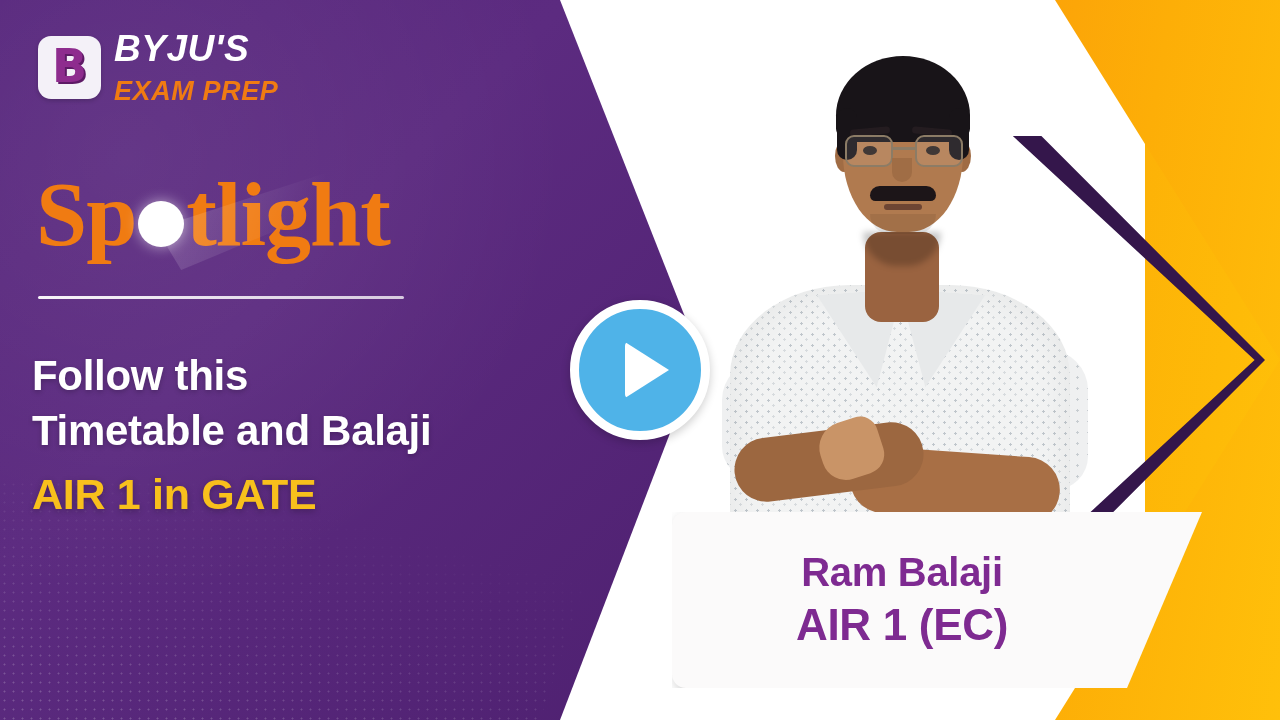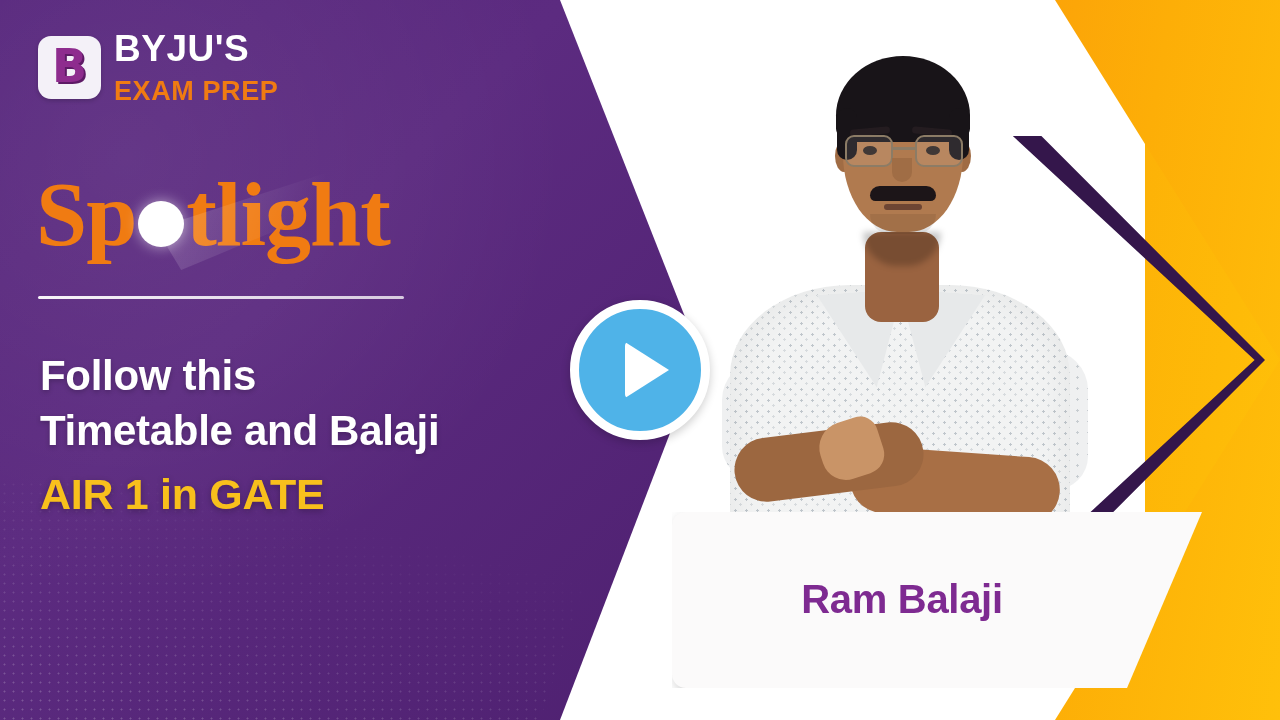--- a/index.html
+++ b/index.html
@@ -80,21 +80,21 @@
     display:flex; align-items:center; justify-content:center;
     box-shadow:0 2px 4px rgba(0,0,0,.18);
   }
   .logo-b{
     font-family:"DejaVu Sans", sans-serif;
     font-weight:bold; font-size:46px; line-height:1;
     color:#8E2C8E;
     text-shadow:2px 2px 0 #5E1A66;
     transform:translateY(-2px);
   }
-  .logo-words{ display:flex; flex-direction:column; line-height:1; }
+  .logo-words{ display:flex; flex-direction:column; line-height:1;font-style:italic; }
   .logo-byjus{
     font-weight:bold; font-size:37px; letter-spacing:.5px;
     color:#ffffff;
   }
   .logo-prep{
     font-weight:bold; font-size:27px; letter-spacing:.6px;
     color:#F07B12; margin-top:11px;
   }
 
   
@@ -124,21 +124,21 @@
   }
   .divider{
     position:absolute; left:38px; top:296px;
     width:366px; height:3px;
     background:linear-gradient(90deg, rgba(255,255,255,.95), rgba(255,255,255,.75));
     border-radius:2px;
   }
 
   
   .headline{
-    position:absolute; left:40px; top:348px;
+    position:absolute; left:32px; top:348px;
     width:600px;
   }
   .headline .l1, .headline .l2{
     color:#ffffff; font-weight:bold; font-size:42px; line-height:1.32;
     letter-spacing:-.3px;
     text-shadow:0 2px 5px rgba(0,0,0,.22);
   }
   .headline .l3{
     color:#F8C01C; font-weight:bold; font-size:43px; line-height:1.35;
     letter-spacing:-.3px; margin-top:6px;
@@ -397,15 +397,16 @@
     <div class="l2">Timetable and Balaji</div>
     <div class="l3">AIR 1 in GATE</div>
   </div>
 
   <div class="play-btn">
     <span class="play-tri"></span>
   </div>
 
   <div class="name-card">
     <div class="nm">Ram Balaji</div>
+    <div class="rk">AIR 1 (EC)</div>
   </div>
 
 </div>
 
 </body></html>

